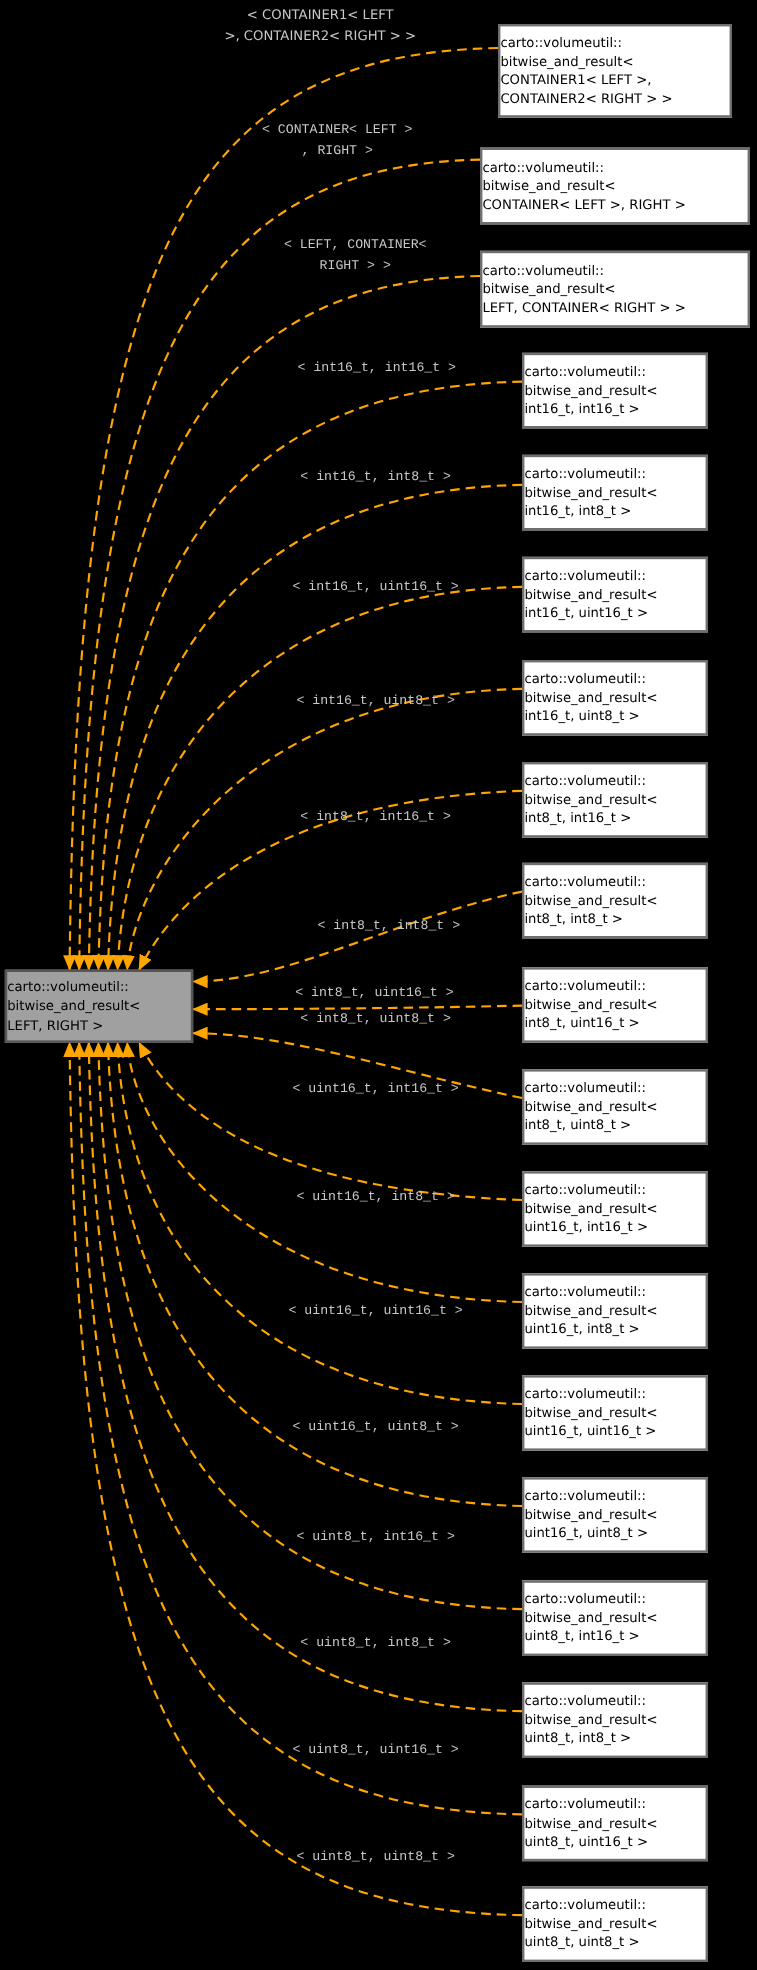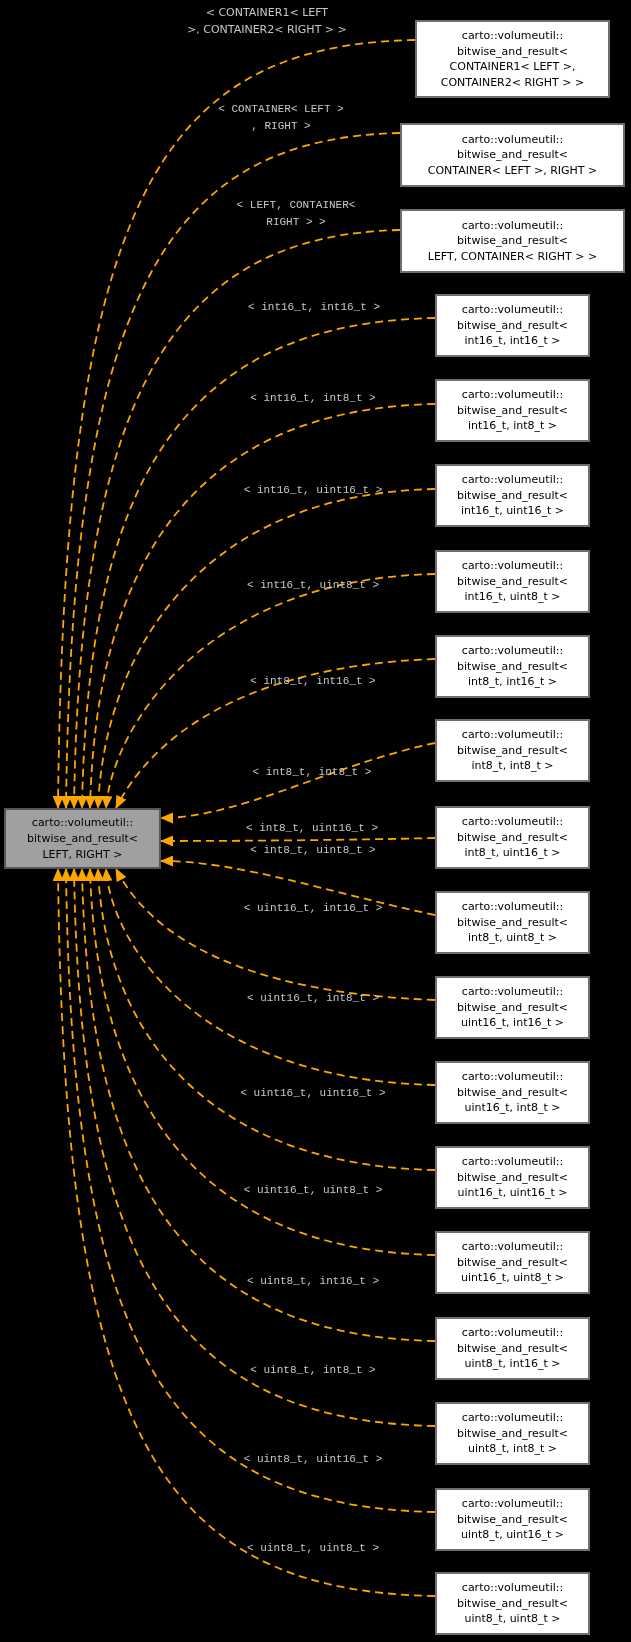--- a/index.html
+++ b/index.html
@@ -5,21 +5,21 @@
   html,body{margin:0;padding:0;background:#000;}
   #stage{
     position:relative;width:631px;height:1642px;background:var(--bg,#000);
     font-family:"DejaVu Sans",sans-serif;overflow:hidden;
   }
   #edge-layer{position:absolute;left:0;top:0;}
   .node{
     position:absolute;box-sizing:border-box;
     background:var(--node-bg,#fff);border:2px solid var(--node-border,#6e6e6e);
     color:var(--node-text,#000);
-    font-size:11px;line-height:15.5px;text-align:center;
+    font-size:11px;line-height:15.5px;text-align:left;
     display:flex;flex-direction:column;justify-content:center;
     white-space:nowrap;
   }
   .central{
     background:var(--central-bg,#a0a0a0);
     border-color:var(--central-border,#565656);
     line-height:16px;
   }
   .edge-label{
     position:absolute;color:var(--label-color,#c8c8c8);
@@ -187,21 +187,21 @@
       </div>
       <div class="edge-label centered single" style="left: 281px; top: 484px;">
         <div>&lt; int16_t, uint16_t &gt;</div>
       </div>
       <div class="edge-label centered single" style="left: 281px; top: 579px;">
         <div>&lt; int16_t, uint8_t &gt;</div>
       </div>
       <div class="edge-label centered single" style="left: 281px; top: 675px;">
         <div>&lt; int8_t, int16_t &gt;</div>
       </div>
-      <div class="edge-label centered single" style="left: 280px; top: 766px;">
+      <div class="edge-label centered single" style="left: 292px; top: 766px;">
         <div>&lt; int8_t, int8_t &gt;</div>
       </div>
       <div class="edge-label centered single" style="left: 280px; top: 822px;">
         <div>&lt; int8_t, uint16_t &gt;</div>
       </div>
       <div class="edge-label centered single" style="left: 281px; top: 844px; text-align: center;">
         <div>&lt; int8_t, uint8_t &gt;</div>
       </div>
       <div class="edge-label centered single" style="left: 281px; top: 902px;">
         <div>&lt; uint16_t, int16_t &gt;</div>

